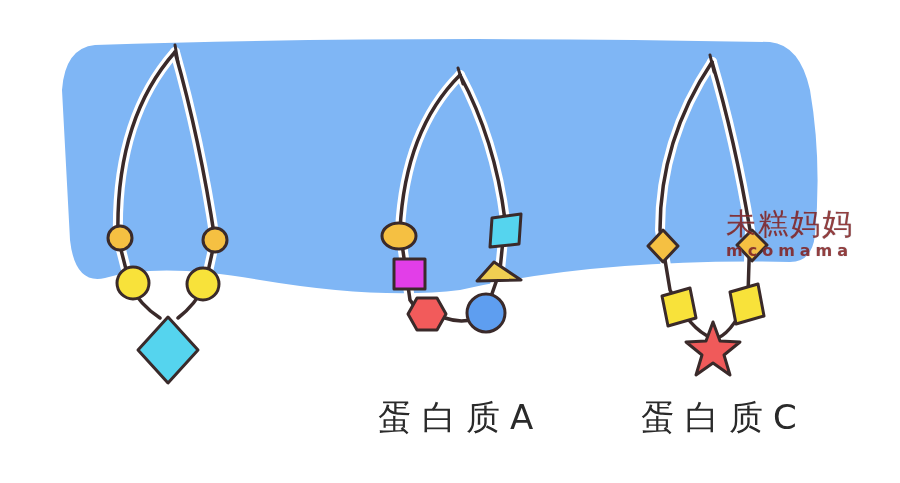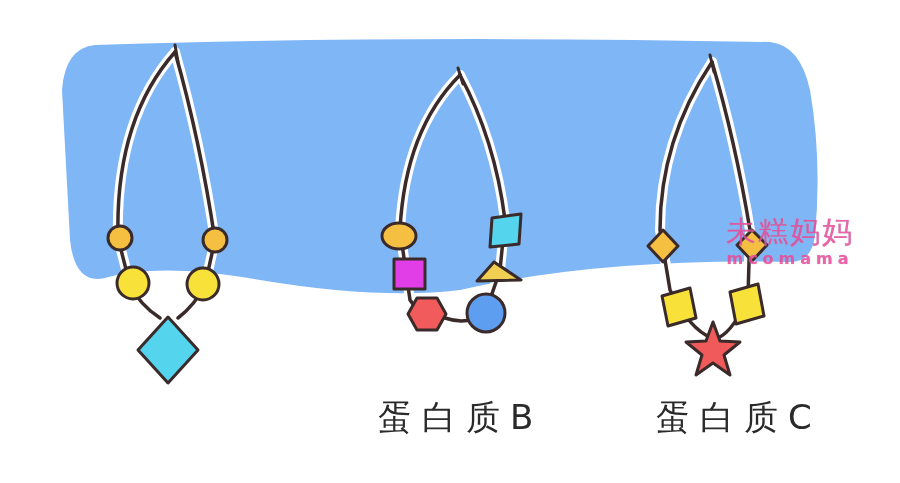--- a/index.html
+++ b/index.html
@@ -1,19 +1,19 @@
 <!DOCTYPE html>
 <html><head>
 <meta charset="utf-8">
 <style>
   html,body{margin:0;padding:0;background:#fff;}
   body{width:900px;height:483px;position:relative;overflow:hidden;font-family:"DejaVu Sans",sans-serif;}
   .stage{position:absolute;left:0;top:0;width:900px;height:483px;}
   .label{position:absolute;top:395px;font-size:34px;color:#2a2a2a;letter-spacing:10px;font-family:"DejaVu Sans",sans-serif;}
-  .wm{position:absolute;left:726px;top:212px;color:#ec4899;opacity:.85;text-shadow:0 0 1px #9aa8b8;text-align:center;}
+  .wm{position:absolute;left:726px;top:204px;color:#7f1d1d;opacity:.85;text-shadow:0 0 1px #9aa8b8;}
   .wm .cn{font-size:30px;letter-spacing:2px;font-family:"DejaVu Sans",sans-serif;}
   .wm .en{font-size:16px;letter-spacing:5px;margin-top:-4px;font-family:"DejaVu Sans",sans-serif;font-weight:bold;}
 </style>
 </head>
 <body>
 
 <div class="stage">
   <svg width="900" height="483" viewBox="0 0 900 483">
 
     <path d="M95,45 Q400,35 770,42 Q800,45 810,90 Q822,160 815,235 Q812,262 790,262 Q600,258 460,290 Q380,300 260,280 Q160,262 105,278 Q75,285 70,240 L62,90 Q65,48 95,45 Z" fill="#7fb6f5"></path>
@@ -65,15 +65,15 @@
       <path d="M730,292 L758,284 L764,316 L736,324 Z" fill="#f8e23a"></path>
       <path d="M713,322 L720,341 L740,342 L724,355 L730,375 L713,363 L696,375 L702,355 L686,342 L706,341 Z" fill="#f05a5a"></path>
     </g>
   </svg>
 
   <div class="wm">
     <div class="cn">未糕妈妈</div>
     <div class="en">mcomama</div>
   </div>
 
-  <div class="label" style="left:378px;">蛋白质B</div>
-  <div class="label" style="left:656px;">蛋白质C</div>
+  <div class="label" style="left:378px;">蛋白质A</div>
+  <div class="label" style="left:641px;">蛋白质C</div>
 </div>
 
 </body></html>

